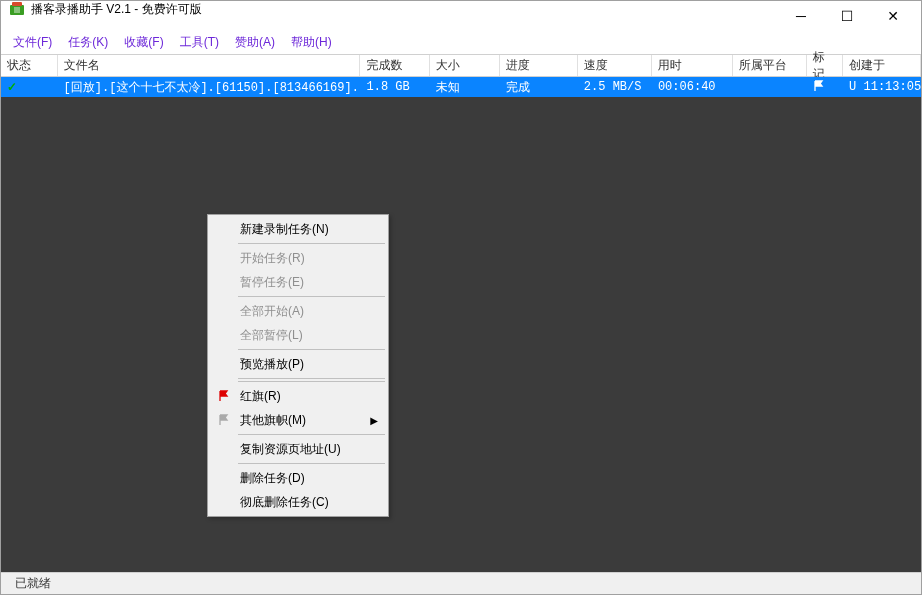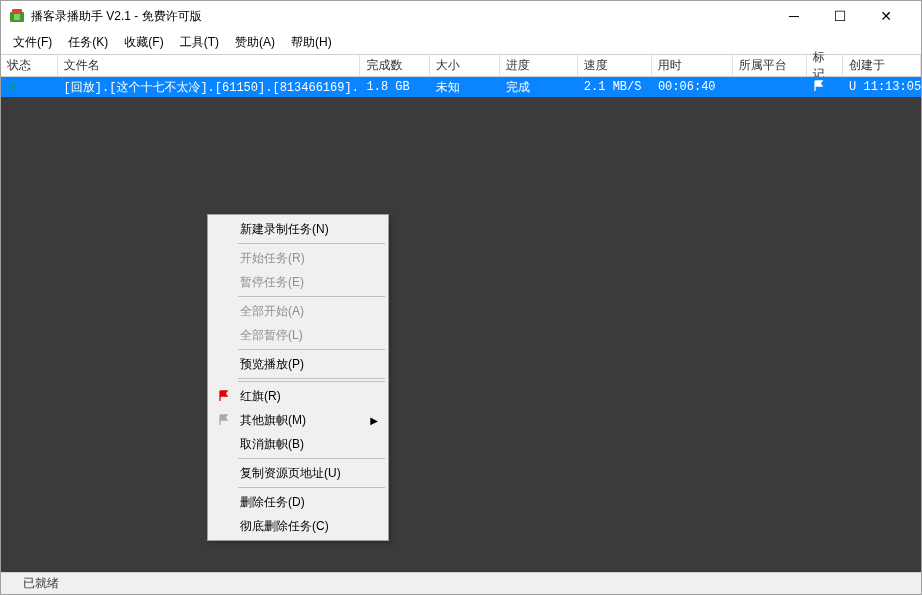--- a/index.html
+++ b/index.html
@@ -1,33 +1,33 @@
 <!DOCTYPE html>
 <html><head>
 <meta charset="utf-8">
 <style>
 * { margin: 0; padding: 0; box-sizing: border-box; font-family: "Microsoft YaHei", "SimSun", sans-serif; }
 body { width: 922px; height: 595px; background: #fff; overflow: hidden; border: 1px solid #a0a0a0; position: relative; }
-.titlebar { height: 30px; display: flex; align-items: center; padding: 0 12px 0 8px; background: #fff; }
+.titlebar { height: 30px; display: flex; padding: 0 5px 0 8px; background: #fff; }
 .app-icon { width: 16px; height: 16px; margin-right: 6px; display:inline-block; }
 .app-icon svg { width:16px; height:16px; }
 .title-text { font-size: 12px; color: #000; flex: 0 0 auto; }
 .title-spacer { flex: 1; }
 .win-controls { display: flex; }
 .win-btn { width: 46px; height: 30px; display: flex; align-items: center; justify-content: center; font-size: 14px; font-family: "Segoe UI Symbol", sans-serif; color:#000; }
 .menubar { height: 24px; background: #fff; display: flex; align-items: center; padding: 0 4px; border-bottom: 1px solid #d0d0d0; font-size: 12px; }
-.menu-item { padding: 2px 8px; color: #000000; }
+.menu-item { padding: 2px 8px; color: #6d28d9; }
 .header-row { height: 22px; background: #fff; display: flex; border-bottom: 1px solid #d0d0d0; font-size: 12px; }
 .header-cell { border-right: 1px solid #e0e0e0; padding: 2px 6px; display:flex; align-items:center; color:#333; }
 .content-area { background: #3b3b3b; height: 497px; position: relative; overflow: hidden; }
 .data-row { height: 20px; background: #0a84ff; display:flex; color:#fff; font-size:12px; }
 .data-cell { padding: 1px 6px; display:flex; align-items:center; overflow:hidden; white-space:nowrap; }
 .checkmark { color:#00b000; font-weight:bold; }
 .flag-icon svg { width:12px; height:12px; }
-.statusbar { position:absolute; bottom:0; left:0; right:0; height:22px; background:#f0f0f0; border-top:1px solid #d0d0d0; font-size:12px; padding:2px 22px; display:flex; align-items:center; color:#333; }
+.statusbar { position:absolute; bottom:0; left:0; right:0; height:22px; background:#f0f0f0; border-top:1px solid #d0d0d0; font-size:12px; padding:2px 14px; display:flex; align-items:center; color:#333; }
 .context-menu { position:absolute; left:206px; top:101px; width:182px; background:#f0f0f0; border:1px solid #a0a0a0; box-shadow:2px 2px 4px rgba(0,0,0,0.25); font-size:12px; padding:2px; z-index:50;margin-top:36px; }
 .cm-item { height:24px; padding:0 30px 0 30px; display:flex; align-items:center; color:#000; position:relative; }
 .cm-item.disabled { color:#8f8f8f; }
 .cm-sep { height:1px; background:#c0c0c0; margin:2px 1px 2px 28px; }
 .cm-item .arrow { position:absolute; right:8px; font-size:10px; }
 .cm-item .pre-icon { position:absolute; left:6px; width:16px; display:flex; justify-content:center; }
 .red-box { position:absolute; border:2px solid #e00000; pointer-events:none; }
 .col-status{width:58px}
 .col-name{width:312px}
 .col-done{width:71px}
@@ -84,21 +84,21 @@
 
 <div class="content-area">
   <div class="data-row">
     <div class="data-cell col-status">
         <span class="checkmark">✓</span>
       </div>
     <div class="data-cell col-name mono">[回放].[这个十七不太冷].[61150].[813466169].[...</div>
     <div class="data-cell col-done mono">1.8 GB</div>
     <div class="data-cell col-size">未知</div>
     <div class="data-cell col-prog">完成</div>
-    <div class="data-cell col-speed mono">2.1 MB/S</div>
+    <div class="data-cell col-speed mono">2.5 MB/S</div>
     <div class="data-cell col-time mono">00:06:40</div>
     <div class="data-cell col-plat"></div>
     <div class="data-cell col-mark">
       <span class="flag-icon">
         <svg viewBox="0 0 12 12">
             <path d="M2 1 L2 11 M2 1 L9 1 L7 3.5 L9 6 L2 6" stroke="#fff" stroke-width="1.3" fill="#fff"></path>
           </svg>
       </span>
     </div>
     <div class="data-cell col-created mono">U 11:13:05</div>
@@ -126,21 +126,20 @@
     </div>
     <div class="cm-item">
       <span class="pre-icon">
           <svg width="12" height="12" viewBox="0 0 12 12">
             <path d="M2 1 L2 11 M2 1 L9 1 L7 3.5 L9 6 L2 6" stroke="#aaa" stroke-width="1.3" fill="#aaa"></path>
           </svg>
         </span>
       <span>其他旗帜(M)</span>
       <span class="arrow">▶</span>
     </div>
-    <div class="cm-item">取消旗帜(B)</div>
     <div class="cm-sep"></div>
     <div class="cm-item">复制资源页地址(U)</div>
     <div class="cm-sep"></div>
     <div class="cm-item">删除任务(D)</div>
     <div class="cm-item">彻底删除任务(C)</div>
   </div>
 
   <div class="red-box" style="left:210px; top:288px; width:172px; height:24px;"></div>
 </div>
 

